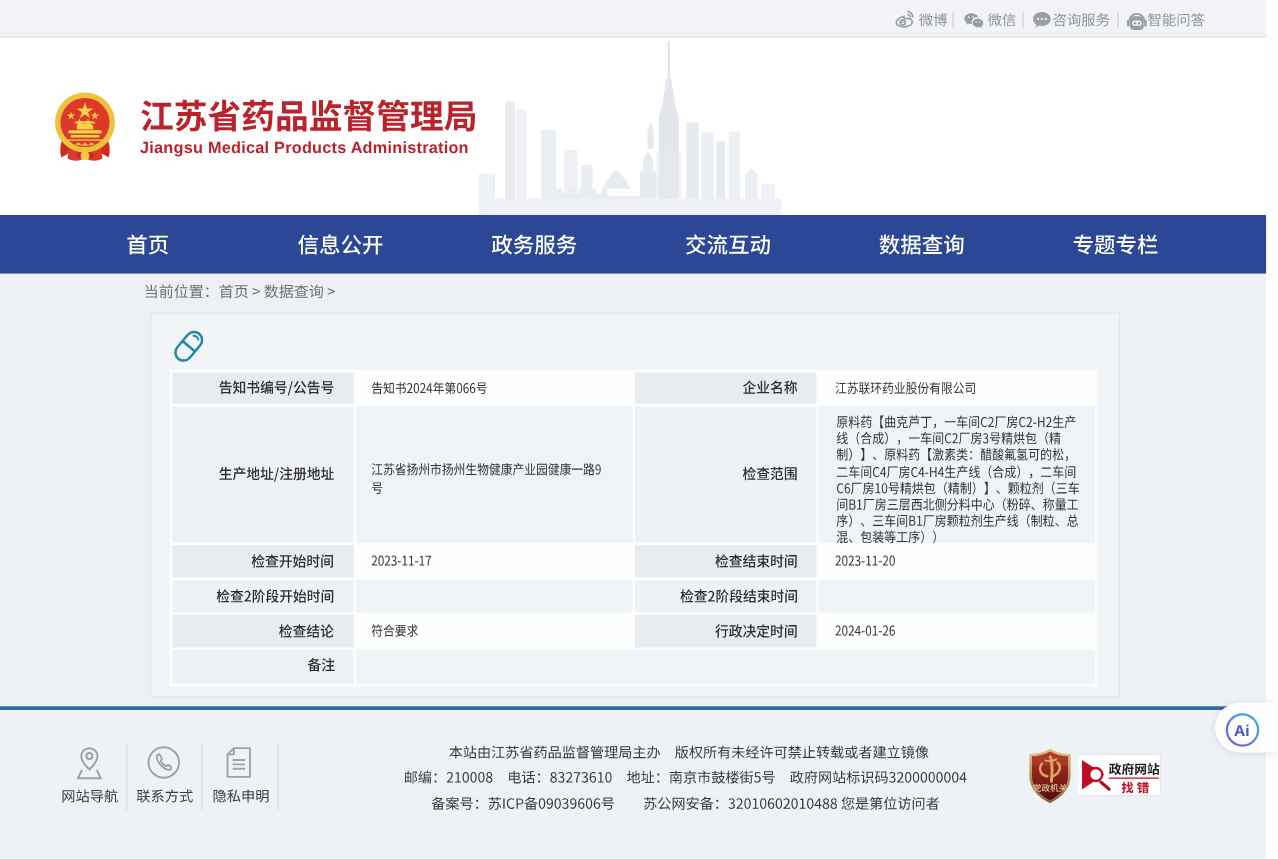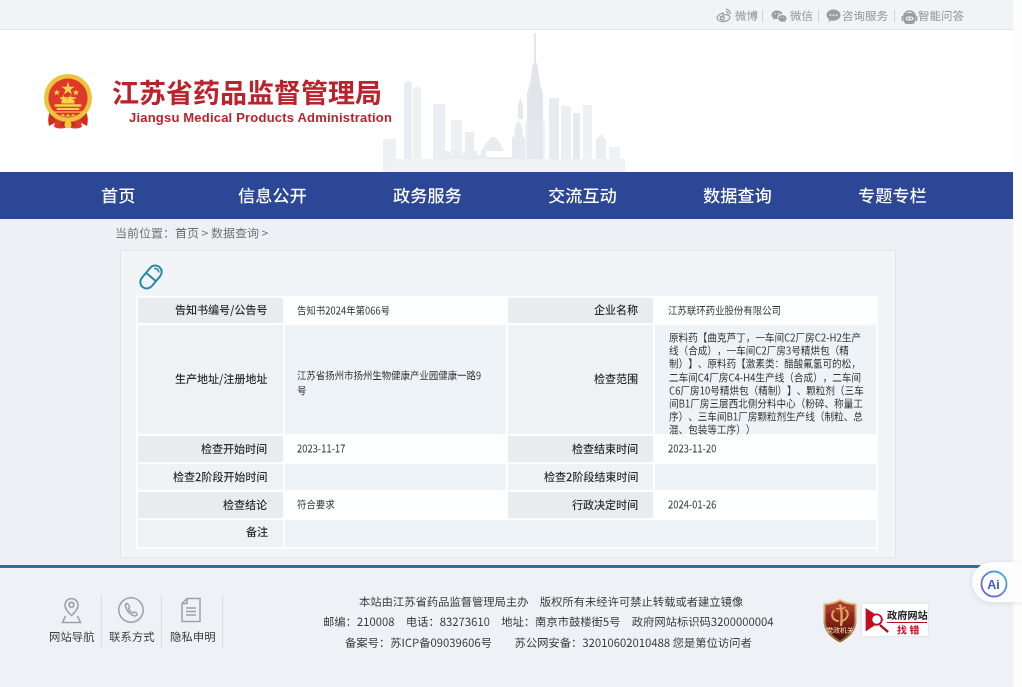--- a/index.html
+++ b/index.html
@@ -1,21 +1,21 @@
 <!DOCTYPE html>
 <html><head><meta charset="utf-8">
 <style>
 *{margin:0;padding:0;box-sizing:border-box}
 html,body{width:1022px;height:687px;overflow:hidden;background:#fff;
 font-family:"Liberation Sans",sans-serif;}
 .page{position:relative;width:1013px;height:687px;background:#fff}
 .topbar{position:absolute;left:0;top:0;width:1013px;height:30px;background:#f1f3f6;border-bottom:1px solid #e3e4e6}
 .tsep{position:absolute;top:10px;width:1px;height:12px;background:#cfd2d6}
 .header{position:absolute;left:0;top:31px;width:1013px;height:141px;background:#fff}
-.subtitle{position:absolute;left:129px;top:79px;font-size:13px;font-weight:bold;color:#ba232c;letter-spacing:0.2px}
+.subtitle{position:absolute;left:112px;top:79px;font-size:13px;font-weight:bold;color:#ba232c;letter-spacing:0.2px}
 .nav{position:absolute;left:0;top:172px;width:1013px;height:47px;background:#2b4795}
 .main{position:absolute;left:0;top:219px;width:1013px;height:346px;background:#edf1f5}
 .card{position:absolute;left:120px;top:250px;width:776px;height:308px;background:#f2f5f8;border:1px solid #e2e6ea}
 table.t{position:absolute;left:136px;top:296px;border-collapse:separate;border-spacing:2px;table-layout:fixed;background:#fdfdfe}
 table.t td{padding:0}
 .lo{background:#e8ecef}.vo{background:#fdfefe}
 .le{background:#eff2f5}.ve{background:#eef3f7}
 .footer{position:absolute;left:0;top:565px;width:1013px;height:122px;background:#eef2f7;border-top:3px solid #2f69a6}
 .fsep{position:absolute;width:1px;height:53px;top:595px;background:#d9dee3}
 .aipill{position:absolute;left:972px;top:562px;width:50px;height:40px;background:#fdfdfe;border-radius:20px 0 0 20px;box-shadow:0 1px 5px rgba(60,80,130,.14);z-index:5}

